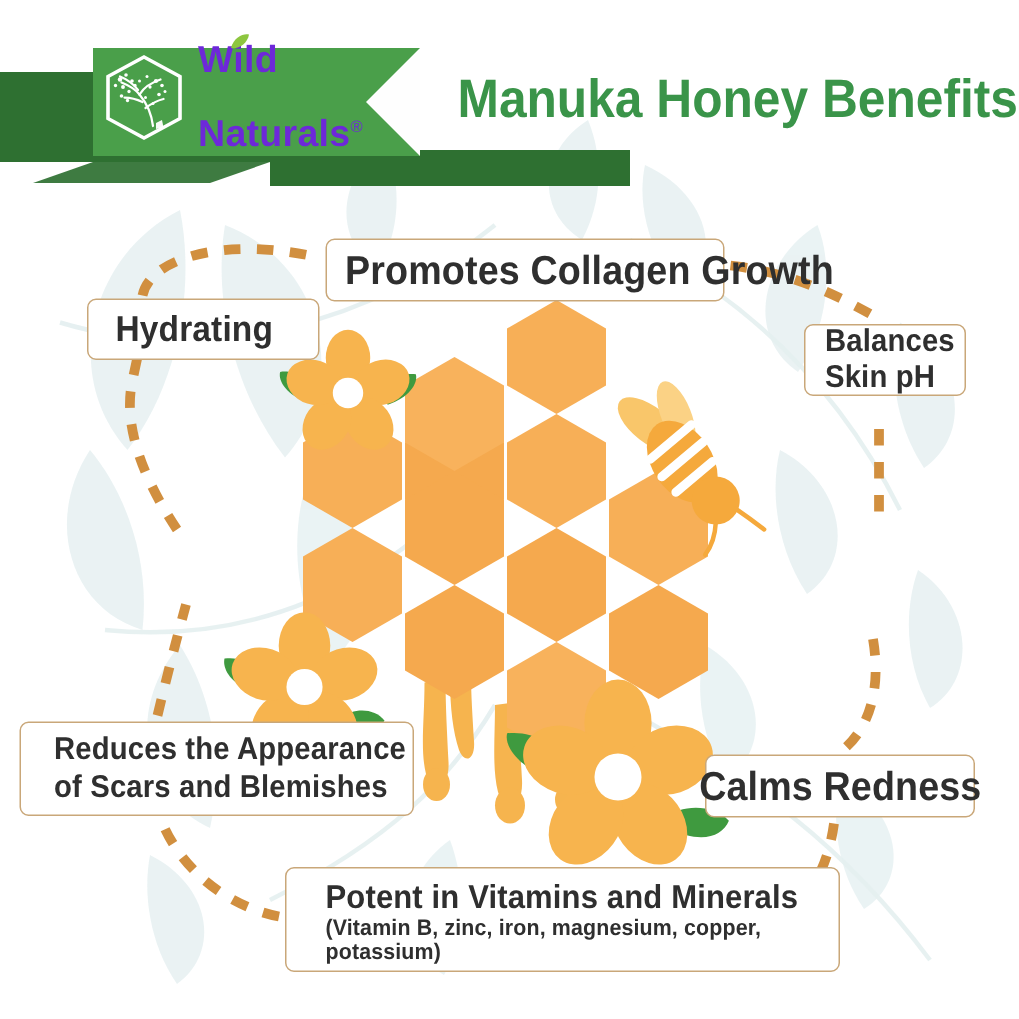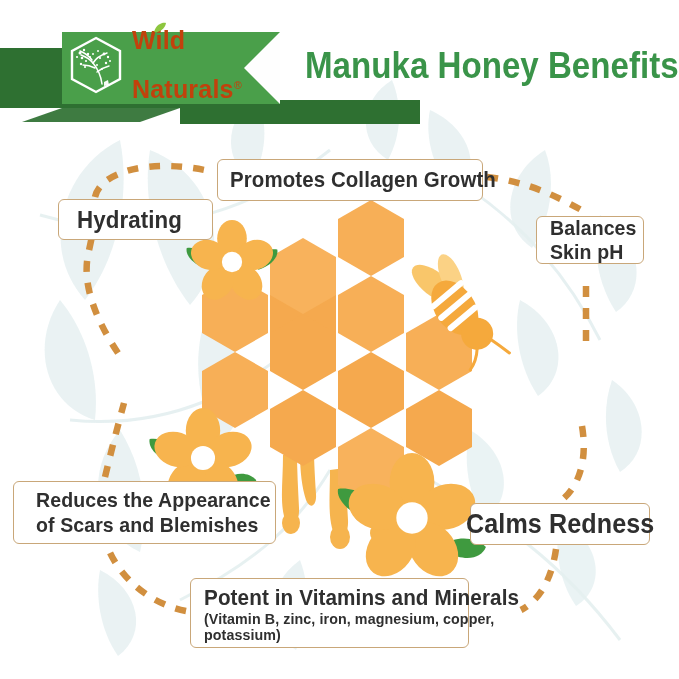--- a/index.html
+++ b/index.html
@@ -13,21 +13,21 @@
 
   
   .bg-art{position:absolute;inset:0;width:679px;height:679px;}
 
   
   .header{position:absolute;left:0;top:0;width:679px;height:130px;}
   .banner-svg{position:absolute;left:0;top:0;}
   .logo-wrap{position:absolute;left:68px;top:34px;width:185px;height:62px;
              display:flex;align-items:center;gap:8px;}
   .logo-mark{width:56px;height:58px;flex:0 0 auto;}
-  .logo-type{color:#c2410c;line-height:1.0;}
+  .logo-type{color:#6d28d9;line-height:1.0;}
   .logo-type .l1{font-size:25px;font-weight:bold;letter-spacing:.2px;}
   .logo-type .l2{font-size:25px;font-weight:bold;letter-spacing:.2px;position:relative;margin-top:24px;}
   .logo-type .reg{font-size:11px;vertical-align:super;font-weight:normal;}
   .title{position:absolute;left:305px;top:40px;width:365px;height:52px;
          display:flex;align-items:center;
          color:#3a9449;font-size:36px;font-weight:bold;
          font-family:"Liberation Sans Narrow","Liberation Sans",sans-serif;
          transform:scaleX(.92);transform-origin:left center;white-space:nowrap;}
 
   
@@ -49,27 +49,27 @@
     justify-content:center;
     font-family:"Liberation Sans Narrow","Liberation Sans",sans-serif;
     font-weight:bold;
     letter-spacing:.1px;
   }
   .box .ln{display:block;white-space:nowrap;transform:scaleX(.93);transform-origin:left center;}
   .box.center .ln{transform-origin:center center;}
   .box.center{align-items:center;text-align:center;}
 
   #box-hydrating{left:18px;top:199px;width:155px;height:41px;font-size:24px;padding-left:18px;margin-left:40px;}
-  #box-collagen{left:217px;top:159px;width:266px;height:42px;font-size:22px;padding-left:12px;text-align:center;}
+  #box-collagen{left:217px;top:159px;width:266px;height:42px;font-size:27px;padding-left:12px;text-align:center;}
   #box-ph{left:536px;top:216px;width:108px;height:48px;font-size:21px;padding-left:13px;line-height:1.16;}
   #box-soothing{left:18px;top:357px;width:173px;height:42px;font-size:23px;}
   #box-moist{left:508px;top:355px;width:152px;height:67px;font-size:21px;padding-left:13px;line-height:1.16;}
   #box-scars{left:13px;top:481px;width:263px;height:63px;font-size:21px;padding-left:22px;line-height:1.18;}
   #box-redness{left:470px;top:503px;width:180px;height:42px;font-size:27px;}
-  #box-vitamins{left:190px;top:578px;width:279px;height:70px;padding-left:13px;justify-content:flex-start;padding-top:8px;}
+  #box-vitamins{left:190px;top:578px;width:370px;height:70px;padding-left:26px;justify-content:flex-start;padding-top:8px;}
   #box-vitamins .main{font-size:22px;line-height:1.0;white-space:nowrap;display:block;transform:scaleX(.94);transform-origin:left center;}
   #box-vitamins .sub{font-size:15px;line-height:1.08;display:block;margin-top:2px;transform:scaleX(.95);transform-origin:left top;width:330px;}
 </style>
 </head>
 <body>
 
 <div id="stage">
 
   <svg class="bg-art" viewBox="0 0 679 679">
     <defs>

